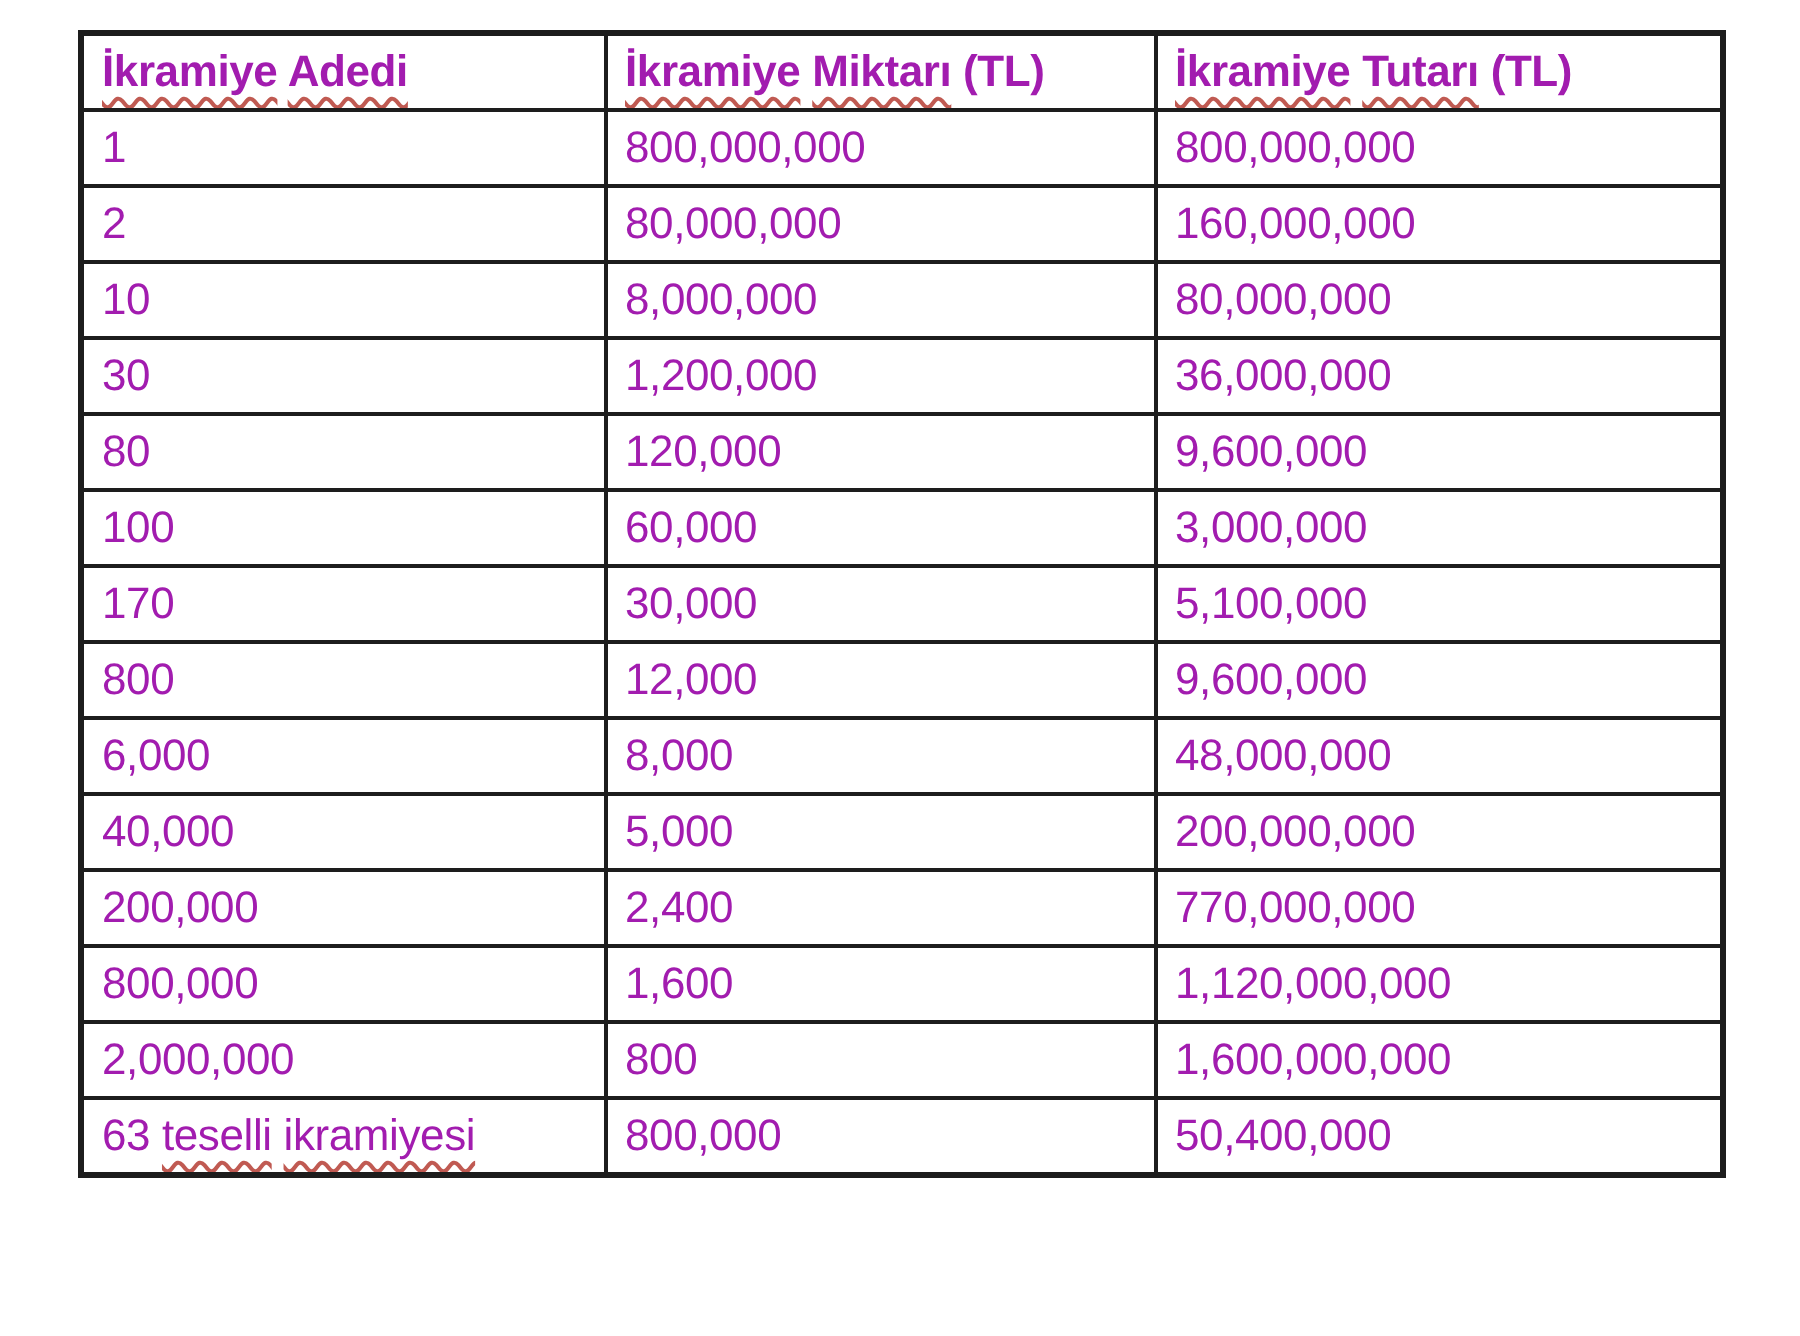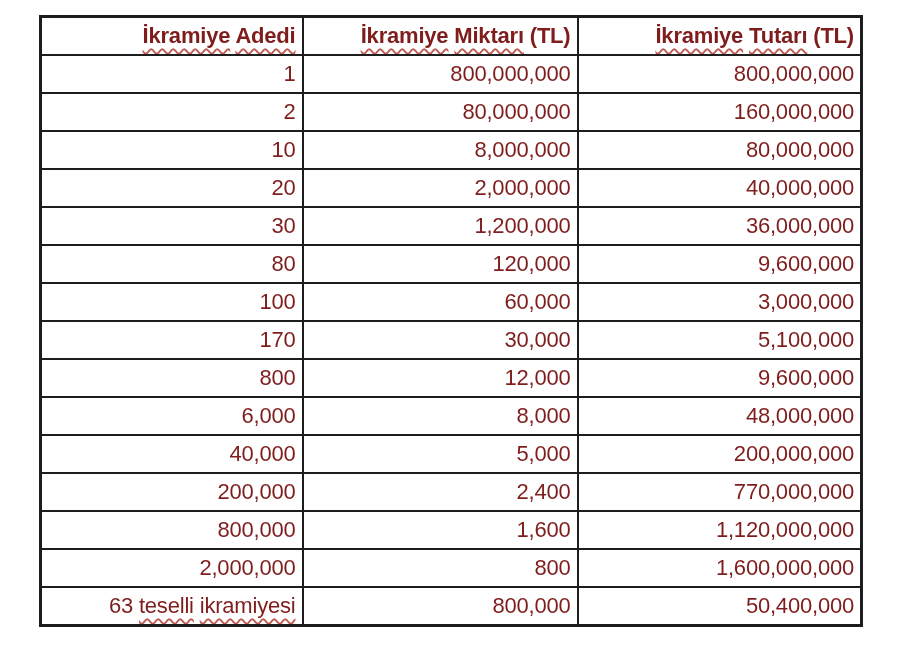--- a/index.html
+++ b/index.html
@@ -26,22 +26,22 @@
   col.c0 { width: 262px; }
   col.c1 { width: 275px; }
   col.c2 { width: 284px; }
   .prize-table th,
   .prize-table td {
     border: 2px solid #1d1d1d;
     height: 36px;
     padding: 0 6px 0 9px;
     font-size: 22px;
     line-height: 26px;
-    color: #7f1d1d;
-    text-align: right;
+    color: #a21caf;
+    text-align: left;
     vertical-align: middle;
     white-space: nowrap;
     overflow: hidden;
     letter-spacing: -0.2px;
   }
   .prize-table th {
     font-weight: bold;
   }
   .wavy {
     text-decoration-line: underline;
@@ -76,25 +76,20 @@
         </tr>
         <tr>
           <td><span>2</span></td>
           <td><span>80,000,000</span></td>
           <td><span>160,000,000</span></td>
         </tr>
         <tr>
           <td><span>10</span></td>
           <td><span>8,000,000</span></td>
           <td><span>80,000,000</span></td>
-        </tr>
-        <tr>
-          <td><span>20</span></td>
-          <td><span>2,000,000</span></td>
-          <td><span>40,000,000</span></td>
         </tr>
         <tr>
           <td><span>30</span></td>
           <td><span>1,200,000</span></td>
           <td><span>36,000,000</span></td>
         </tr>
         <tr>
           <td><span>80</span></td>
           <td><span>120,000</span></td>
           <td><span>9,600,000</span></td>

